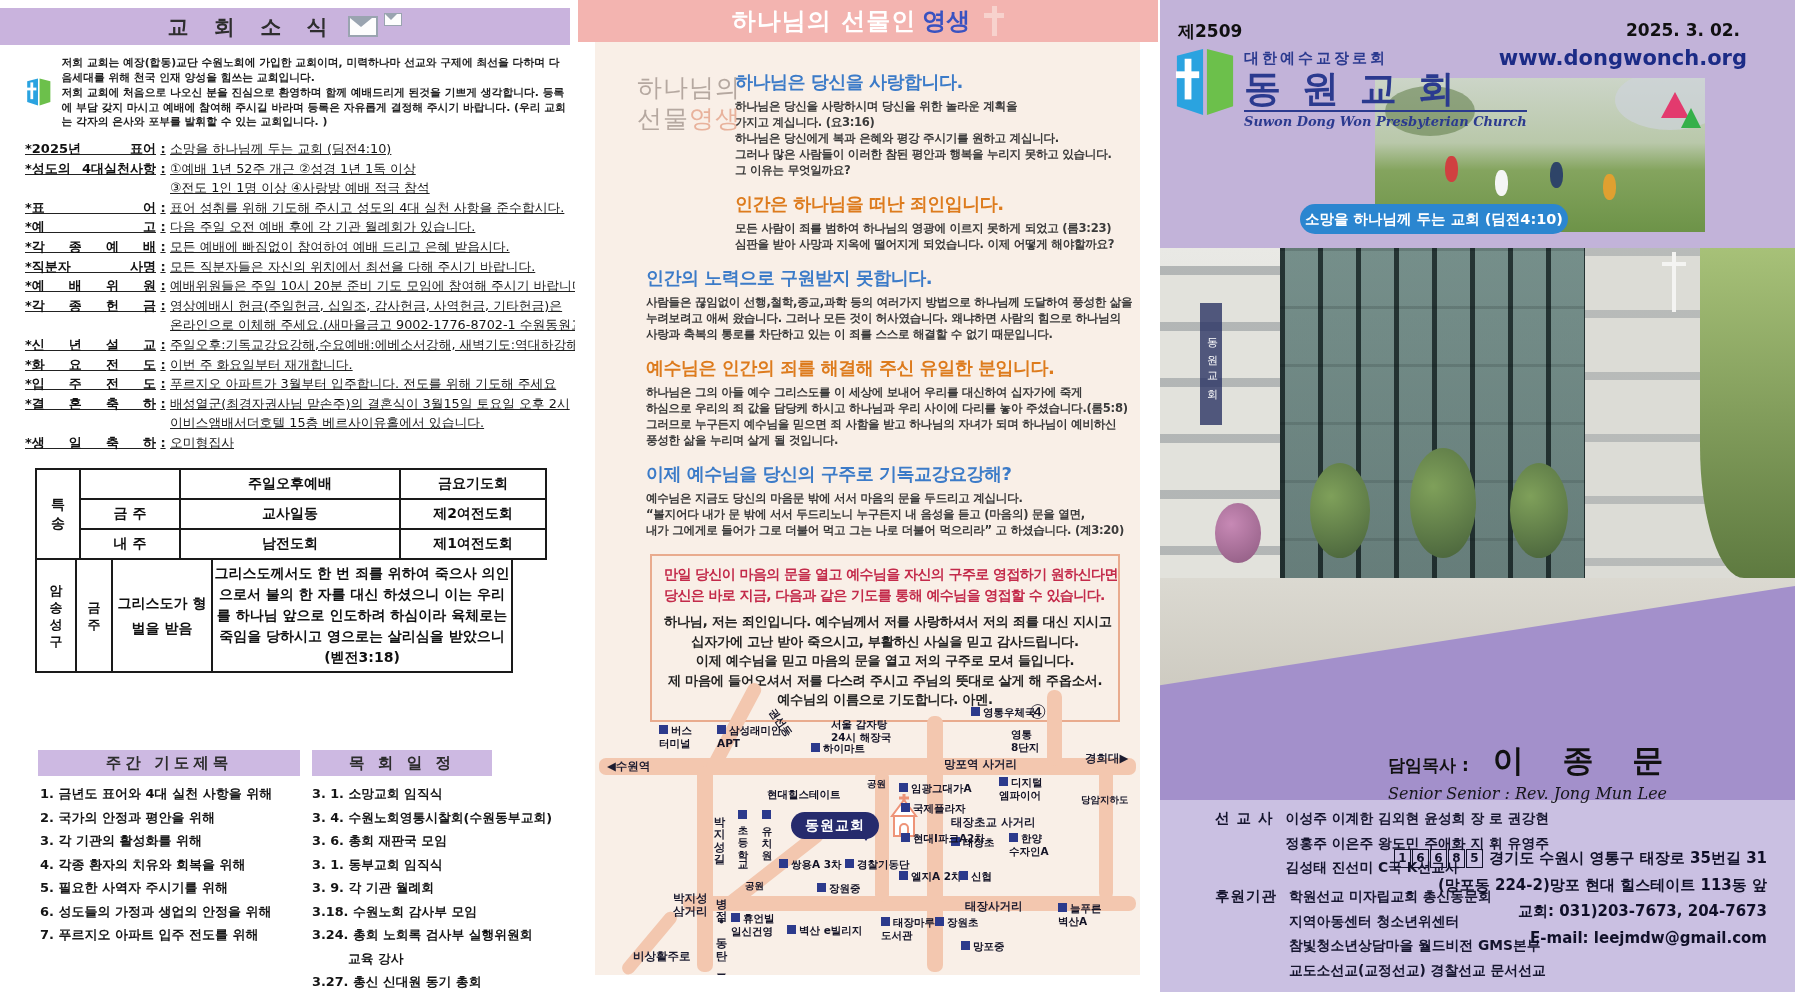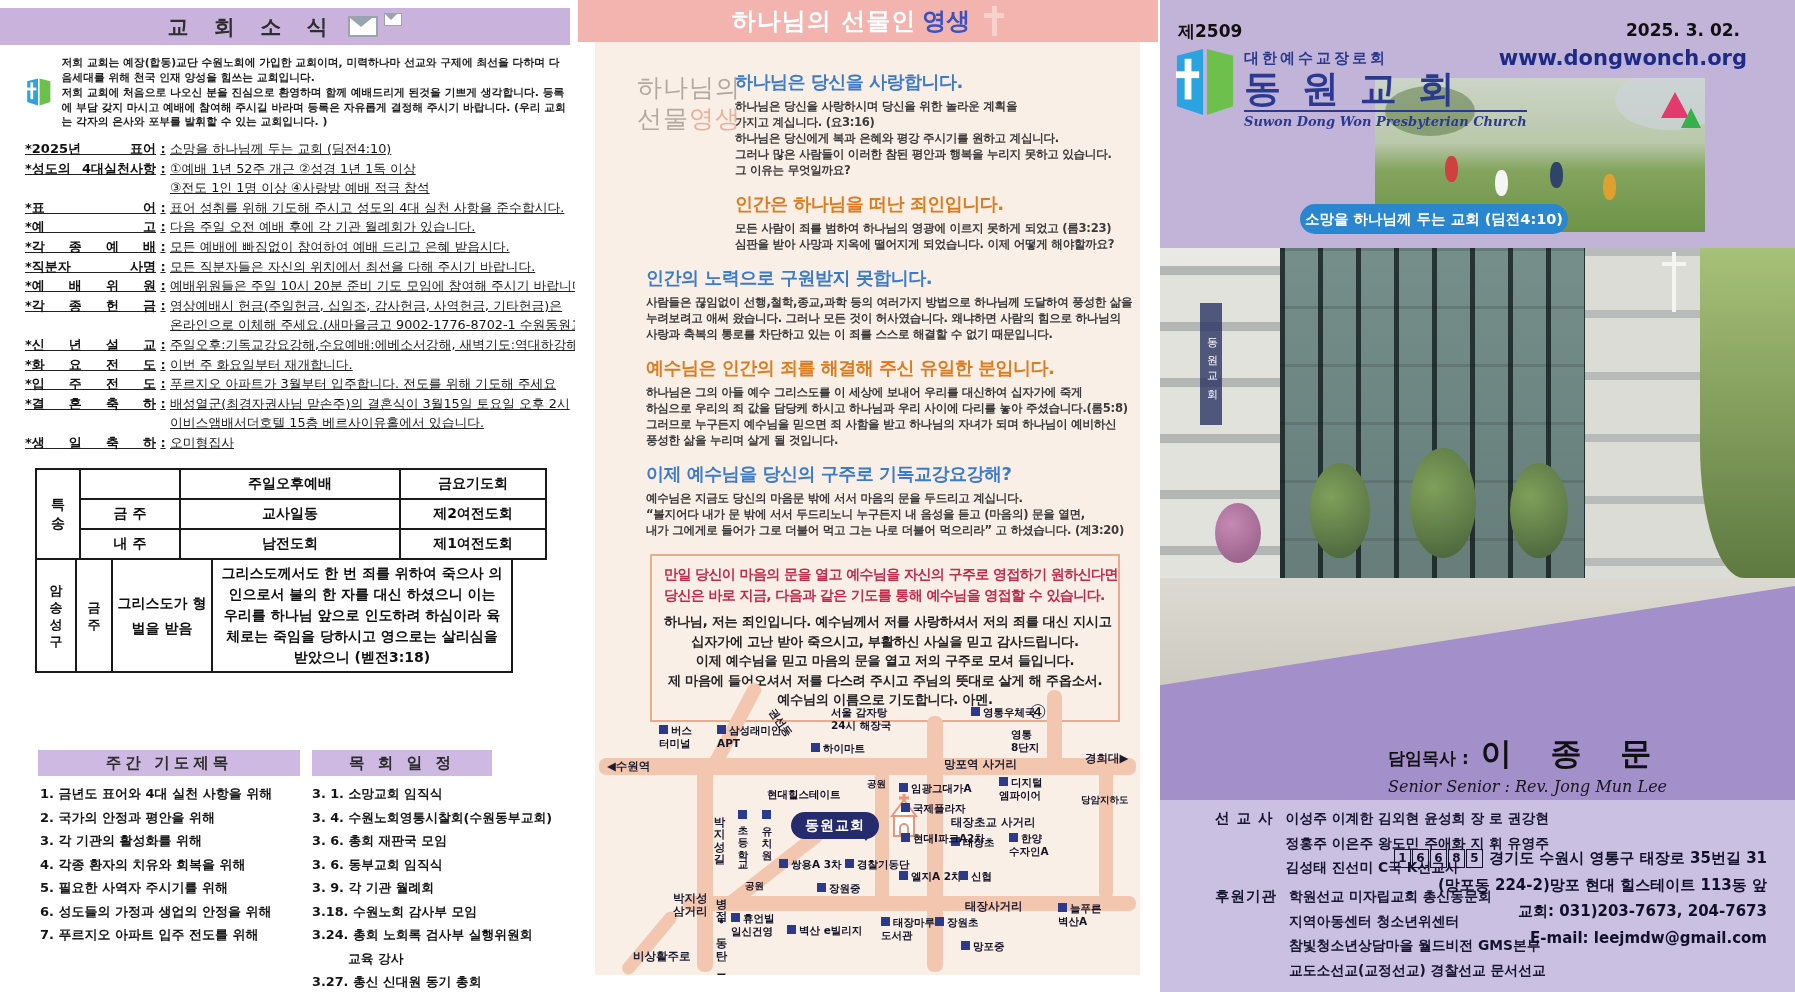--- a/index.html
+++ b/index.html
@@ -25,21 +25,21 @@
   .ann-colon{flex:none;width:14px;text-align:center;font-weight:700;font-size:13px;}
   .ann-lines{font-size:12.8px;font-weight:500;color:#151515;white-space:nowrap;}
   .tbl{position:absolute;border-collapse:collapse;table-layout:fixed;}
   .tbl td{border:2px solid #1a1a1a;text-align:center;vertical-align:middle;
           font-size:14px;font-weight:700;color:#101010;padding:1px 3px;}
   .tbl1{left:35px;top:468px;width:478px;}
   .tbl1 td{height:26px;}
   .tbl2{left:35px;top:558px;width:478px;}
   .th-side{font-size:15px;line-height:19px;}
   .mem-title{font-size:13px;line-height:25px;}
-  .mem-verse{text-align:left;font-size:13.3px;line-height:21px;font-weight:600 !important;padding:3px 7px !important;}
+  .mem-verse{text-align:left;font-size:13.3px;line-height:21px;font-weight:600 !important;padding:3px 0 !important;}
   .vcell{line-height:17px;}
   .pcol-header{position:absolute;background:#cdb9e2;height:26px;line-height:26px;text-align:center;
                font-size:15.5px;font-weight:700;letter-spacing:4px;color:#2c2c2c;}
   .hdr-pray{left:38px;top:750px;width:262px;}
   .hdr-sched{left:312px;top:750px;width:180px;}
   .pr-list{position:absolute;left:40px;top:782px;width:280px;}
   .pr-item{font-size:13px;font-weight:600;line-height:23.5px;color:#151515;white-space:nowrap;}
   .sc-list{position:absolute;left:312px;top:782px;width:262px;}
   .sc-line{font-size:12.8px;font-weight:600;line-height:23.5px;color:#151515;white-space:nowrap;}
   .sc-sub{padding-left:36px;}
@@ -111,21 +111,21 @@
   .bcross{position:absolute;left:497px;top:4px;width:34px;height:60px;}
   .bcross::before{content:"";position:absolute;left:15px;top:0;width:4px;height:60px;background:#f4f4f2;}
   .bcross::after{content:"";position:absolute;left:5px;top:10px;width:24px;height:4px;background:#f4f4f2;}
   .bsign{position:absolute;left:40px;top:55px;width:22px;height:122px;background:rgba(38,48,98,.78);color:#fff;
          writing-mode:vertical-rl;text-orientation:upright;font-size:11px;letter-spacing:6px;
          display:flex;align-items:center;justify-content:center;}
   .b-overlay{position:absolute;left:0;top:560px;width:635px;height:432px;background:#a390cb;
              clip-path:polygon(0 29%,100% 6%,100% 100%,0 100%);z-index:2;}
   .rp-bottom{position:absolute;left:0;top:800px;width:635px;height:192px;background:#cac0e2;z-index:3;}
   .pastor{position:absolute;left:228px;top:733px;z-index:4;color:#111;}
-  .pastor .p-row{display:flex;align-items:baseline;gap:12px;}
+  .pastor .p-row{display:flex;align-items:baseline;gap:24px;margin-top:7px;}
   .pastor .p-label{font-size:17px;font-weight:800;}
   .pastor .p-name{font-size:31px;font-weight:800;letter-spacing:14px;}
   .pastor .p-en{margin-top:2px;font-size:16px;font-style:italic;color:#16161a;
                 font-family:"DejaVu Serif","Liberation Serif",serif;}
   .info-block{position:absolute;display:flex;gap:12px;z-index:5;}
   .staff{left:55px;top:806px;}
   .support{left:55px;top:884px;}
   .info-label{flex:none;font-size:14.5px;font-weight:700;color:#15152e;line-height:24.5px;letter-spacing:1px;}
   .info-line{font-size:13.8px;font-weight:600;color:#15152e;line-height:24.5px;white-space:nowrap;}
   .contact{position:absolute;right:28px;top:845px;text-align:right;z-index:6;
@@ -294,21 +294,21 @@
         <div class="pr-item">3. 각 기관의 활성화를 위해</div>
         <div class="pr-item">4. 각종 환자의 치유와 회복을 위해</div>
         <div class="pr-item">5. 필요한 사역자 주시기를 위해</div>
         <div class="pr-item">6. 성도들의 가정과 생업의 안정을 위해</div>
         <div class="pr-item">7. 푸르지오 아파트 입주 전도를 위해</div>
       </div>
     <div class="sc-list">
         <div class="sc-line">3. 1. 소망교회 임직식</div>
         <div class="sc-line">3. 4. 수원노회영통시찰회(수원동부교회)</div>
         <div class="sc-line">3. 6. 총회 재판국 모임</div>
-        <div class="sc-line">3. 6. 동부교회 임직식</div>
+        <div class="sc-line">3. 1. 동부교회 임직식</div>
         <div class="sc-line">3. 9. 각 기관 월례회</div>
         <div class="sc-line">3.18. 수원노회 감사부 모임</div>
         <div class="sc-line">3.24. 총회 노회록 검사부 실행위원회</div>
         <div class="sc-line sc-sub">교육 강사</div>
         <div class="sc-line">3.27. 총신 신대원 동기 총회</div>
       </div>
   </div>
 
   <div class="panel-mid">
     <div class="mid-header">
@@ -394,21 +394,21 @@
           <rect x="7" y="20" width="20" height="22" fill="#fff" stroke="#ee9478" stroke-width="2"></rect>
           <polygon points="17,6 29,22 5,22" fill="#fff" stroke="#ee9478" stroke-width="2"></polygon>
           <rect x="15.5" y="0" width="3" height="8" fill="#ee9478"></rect>
           <rect x="12" y="2.5" width="10" height="3" fill="#ee9478"></rect>
           <path d="M13 42 v-8 a4 4 0 0 1 8 0 v8 z" fill="none" stroke="#ee9478" stroke-width="2"></path>
         </svg>
       <div class="mlab" style="left: 60px; top: 34px;"><span class="mk"></span>버스<br>터미널</div>
           <div class="mlab" style="left: 118px; top: 34px;"><span class="mk"></span>삼성래미안<br>APT</div>
           <div class="mlab" style="left: 166px; top: 26px; transform: rotate(55deg);">권선동</div>
           <div class="mlab" style="left: 212px; top: 52px;"><span class="mk"></span>하이마트</div>
-          <div class="mlab" style="left: 232px; top: 16px;">서울 감자탕<br>24시 해장국</div>
+          <div class="mlab" style="left: 232px; top: 28px;">서울 감자탕<br>24시 해장국</div>
           <div class="mlab" style="left: 372px; top: 16px;"><span class="mk"></span>영통우체국</div>
           <div class="mlab" style="left: 412px; top: 38px;">영통<br>8단지</div>
           <div class="mlab mbig" style="left: 430px; top: 16px;">④</div>
           <div class="mlab mroad" style="left: 8px; top: 70px;">◀수원역</div>
           <div class="mlab mroad" style="left: 345px; top: 68px;">망포역 사거리</div>
           <div class="mlab mroad" style="left: 486px; top: 62px;">경희대▶</div>
           <div class="mlab msmall" style="left: 268px; top: 88px;">공원</div>
           <div class="mlab" style="left: 300px; top: 92px;"><span class="mk"></span>임광그대가A</div>
           <div class="mlab" style="left: 400px; top: 86px;"><span class="mk"></span>디지털<br>엠파이어</div>
           <div class="mlab msmall" style="left: 482px; top: 104px;">당암지하도</div>

